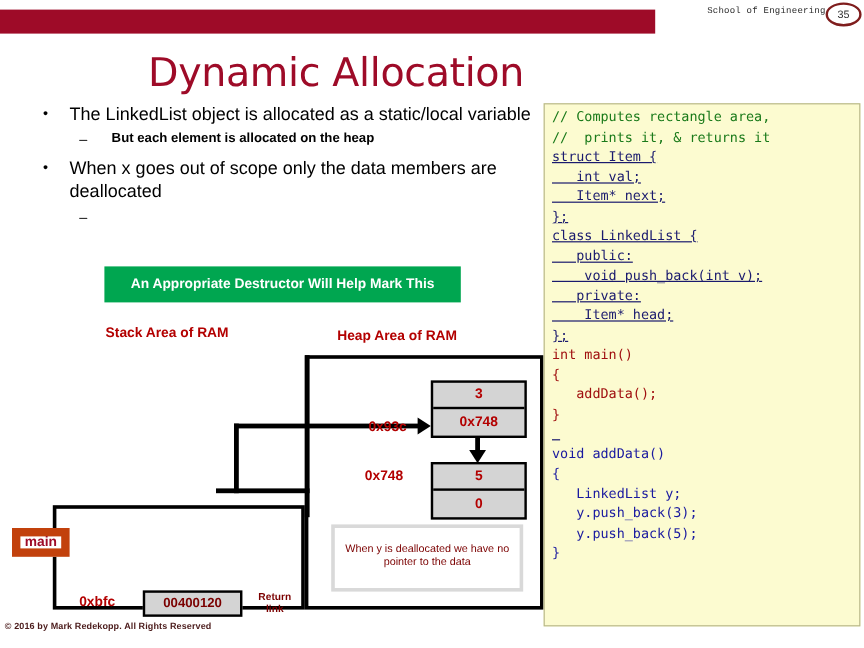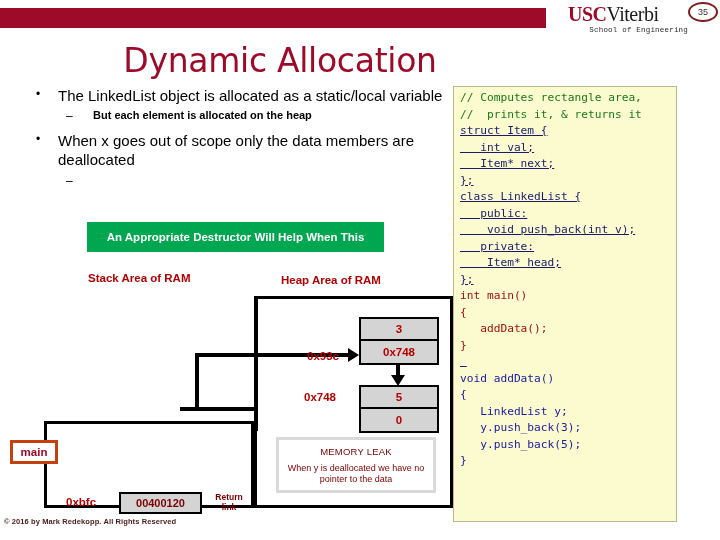--- a/index.html
+++ b/index.html
@@ -181,21 +181,21 @@
     border: 3px solid #000;
     box-sizing: border-box;
     background: transparent;
   }
   #main-frame-label {
     position: absolute;
     left: 10px;
     top: 178px;
     width: 48px;
     height: 24px;
-    border: 3px solid #c2410c;
+    border: 7px solid #c2410c;
     background: #fff;
     box-sizing: border-box;
     color: #9e0b28;
     font-size: 11.5px;
     font-weight: bold;
     display: flex;
     align-items: center;
     justify-content: center;
   }
 
@@ -320,21 +320,21 @@
     line-height: 1.25;
     margin-top: 6px;
     padding: 0 4px;
   }
 
   
   #code-panel {
     position: absolute;
     left: 453px;
     top: 86px;
-    width: 224px;
+    width: 264px;
     height: 436px;
     background: #fcfbd0;
     border: 1px solid #b9b98a;
     box-sizing: border-box;
     padding: 3px 0 0 6px;
     font-family: "DejaVu Sans Mono", monospace;
     font-size: 11.2px;
     line-height: 16.5px;
     white-space: pre;
     overflow: hidden;
@@ -355,21 +355,20 @@
     font-weight: bold;
     letter-spacing: 0.1px;
   }
 </style>
 </head>
 <body>
 
 <div id="header-bar"></div>
 
 <div id="usc-logo">
-  <div class="usc-wordmark"><span class="usc-part">USC</span><span class="viterbi-part">Viterbi</span></div>
   <div class="school-line">School of Engineering</div>
 </div>
 
 <div id="slide-number-badge">35</div>
 
 <div id="slide-title">Dynamic Allocation</div>
 
 <div id="bullet-list">
   <div class="bullet-l1">
     <span class="marker">•</span>
@@ -381,21 +380,21 @@
   </div>
   <div class="bullet-l1">
     <span class="marker">•</span>
     <span class="btext">When x goes out of scope only the data members are deallocated</span>
   </div>
   <div class="bullet-l2">
     <span class="marker">–</span>
   </div>
 </div>
 
-<div id="destructor-callout">An Appropriate Destructor Will Help When This</div>
+<div id="destructor-callout">An Appropriate Destructor Will Help Mark This</div>
 
 <div id="memory-diagram">
 
   <div class="area-label" id="stack-area-label">Stack Area of RAM</div>
   <div class="area-label" id="heap-area-label">Heap Area of RAM</div>
 
   <div id="heap-box"></div>
   <div id="main-frame-box"></div>
   <div id="main-frame-label">main</div>
 
@@ -417,20 +416,19 @@
   <div class="heap-node" id="node2">
     <div class="cell top">5</div>
     <div class="cell">0</div>
   </div>
 
   <div class="addr-label" id="addr-bfc">0xbfc</div>
   <div id="return-link-cell">00400120</div>
   <div id="return-link-label">Return link</div>
 
   <div id="memory-leak-note">
-    <div id="memory-leak-title">MEMORY LEAK</div>
     <div id="memory-leak-text">When y is deallocated we have no pointer to the data</div>
   </div>
 </div>
 
 <div id="code-panel"><div class="code-line c-green">// Computes rectangle area,</div><div class="code-line c-green">//  prints it, &amp; returns it</div><div class="code-line c-navy">struct Item {</div><div class="code-line c-navy">   int val;</div><div class="code-line c-navy">   Item* next;</div><div class="code-line c-navy">};</div><div class="code-line c-navy">class LinkedList {</div><div class="code-line c-navy">   public:</div><div class="code-line c-navy">    void push_back(int v);</div><div class="code-line c-navy">   private:</div><div class="code-line c-navy">    Item* head;</div><div class="code-line c-navy">};</div><div class="code-line c-red">int main()</div><div class="code-line c-red">{</div><div class="code-line c-red">   addData();</div><div class="code-line c-red">}</div><div class="code-line c-navy">&nbsp;</div><div class="code-line c-blue">void addData()</div><div class="code-line c-blue">{</div><div class="code-line c-blue">   LinkedList y;</div><div class="code-line c-blue">   y.push_back(3);</div><div class="code-line c-blue">   y.push_back(5);</div><div class="code-line c-blue">}</div></div>
 
 <div id="copyright">© 2016 by Mark Redekopp. All Rights Reserved</div>
 
 </body></html>

